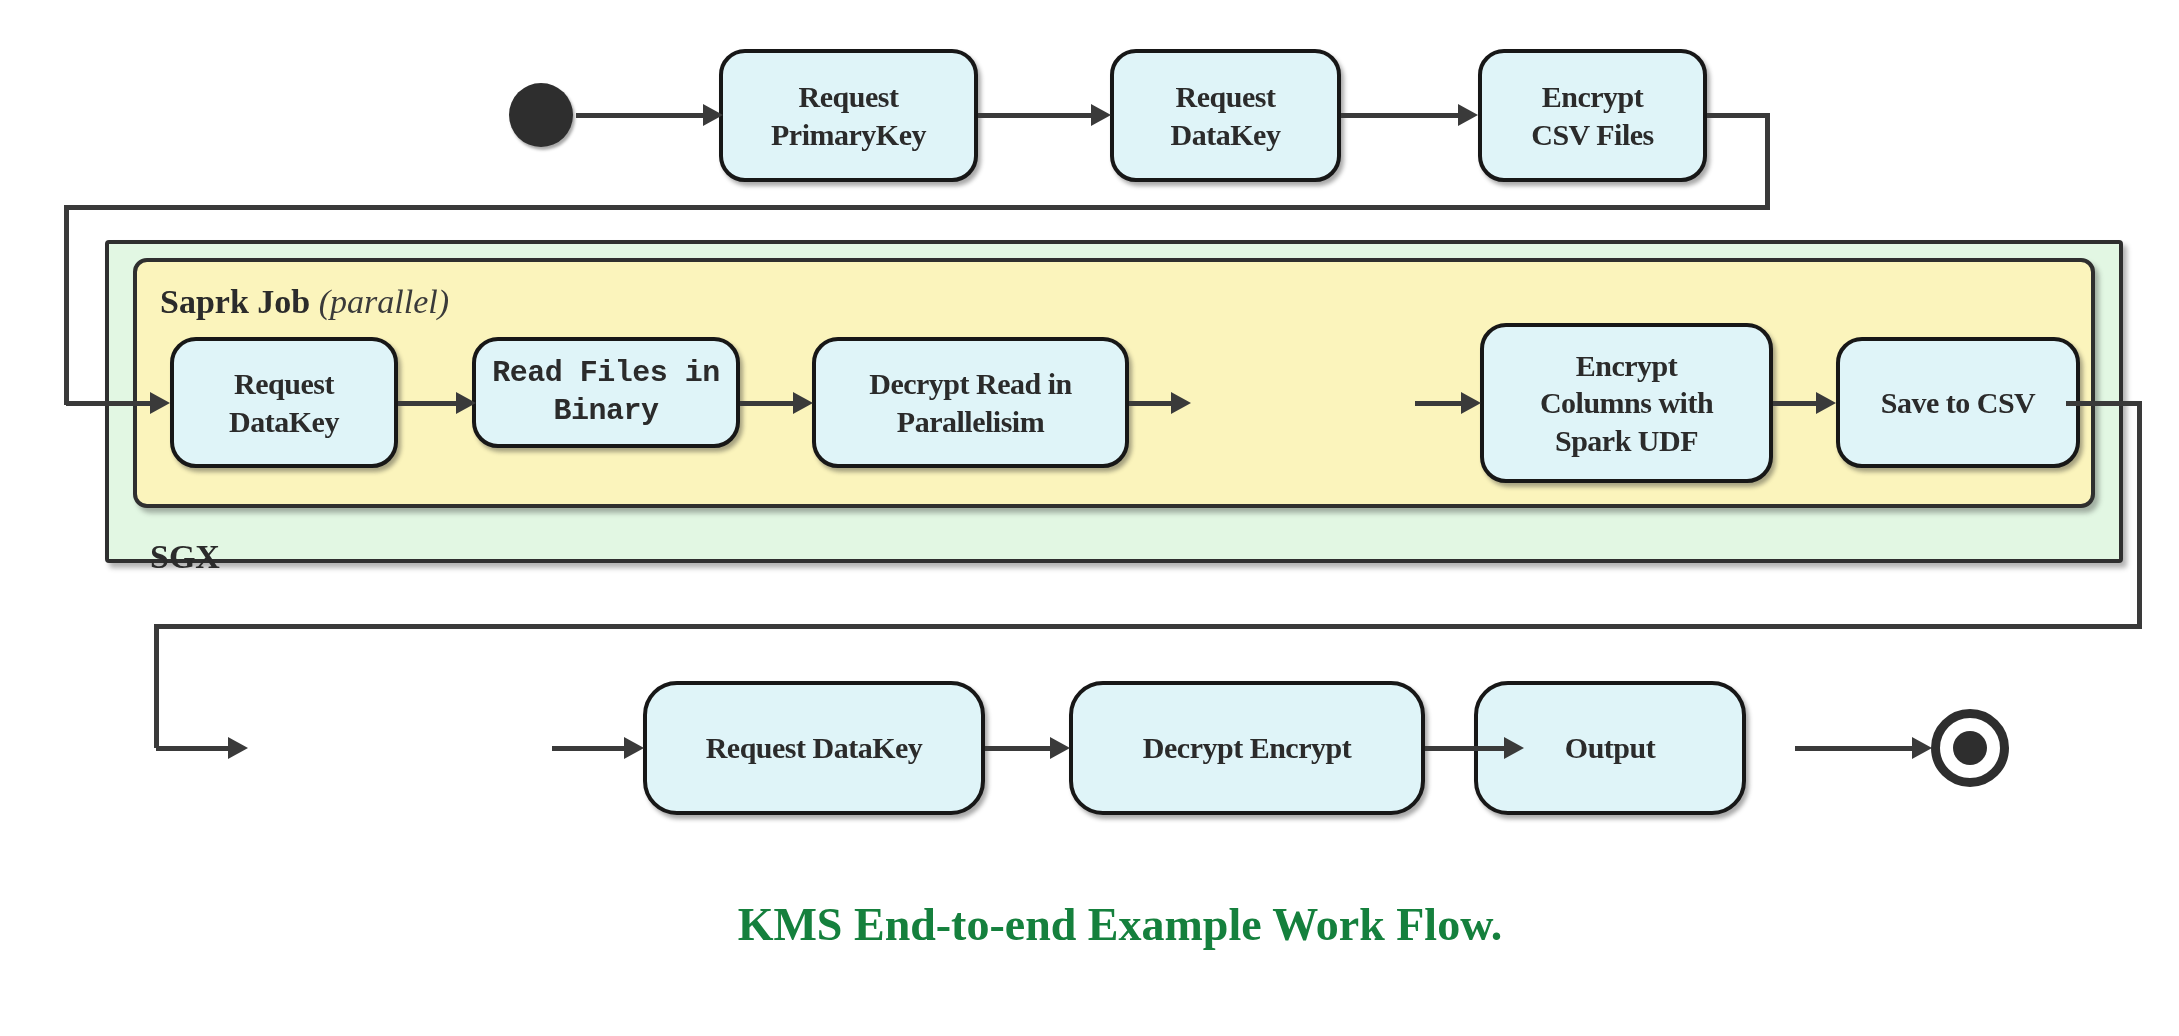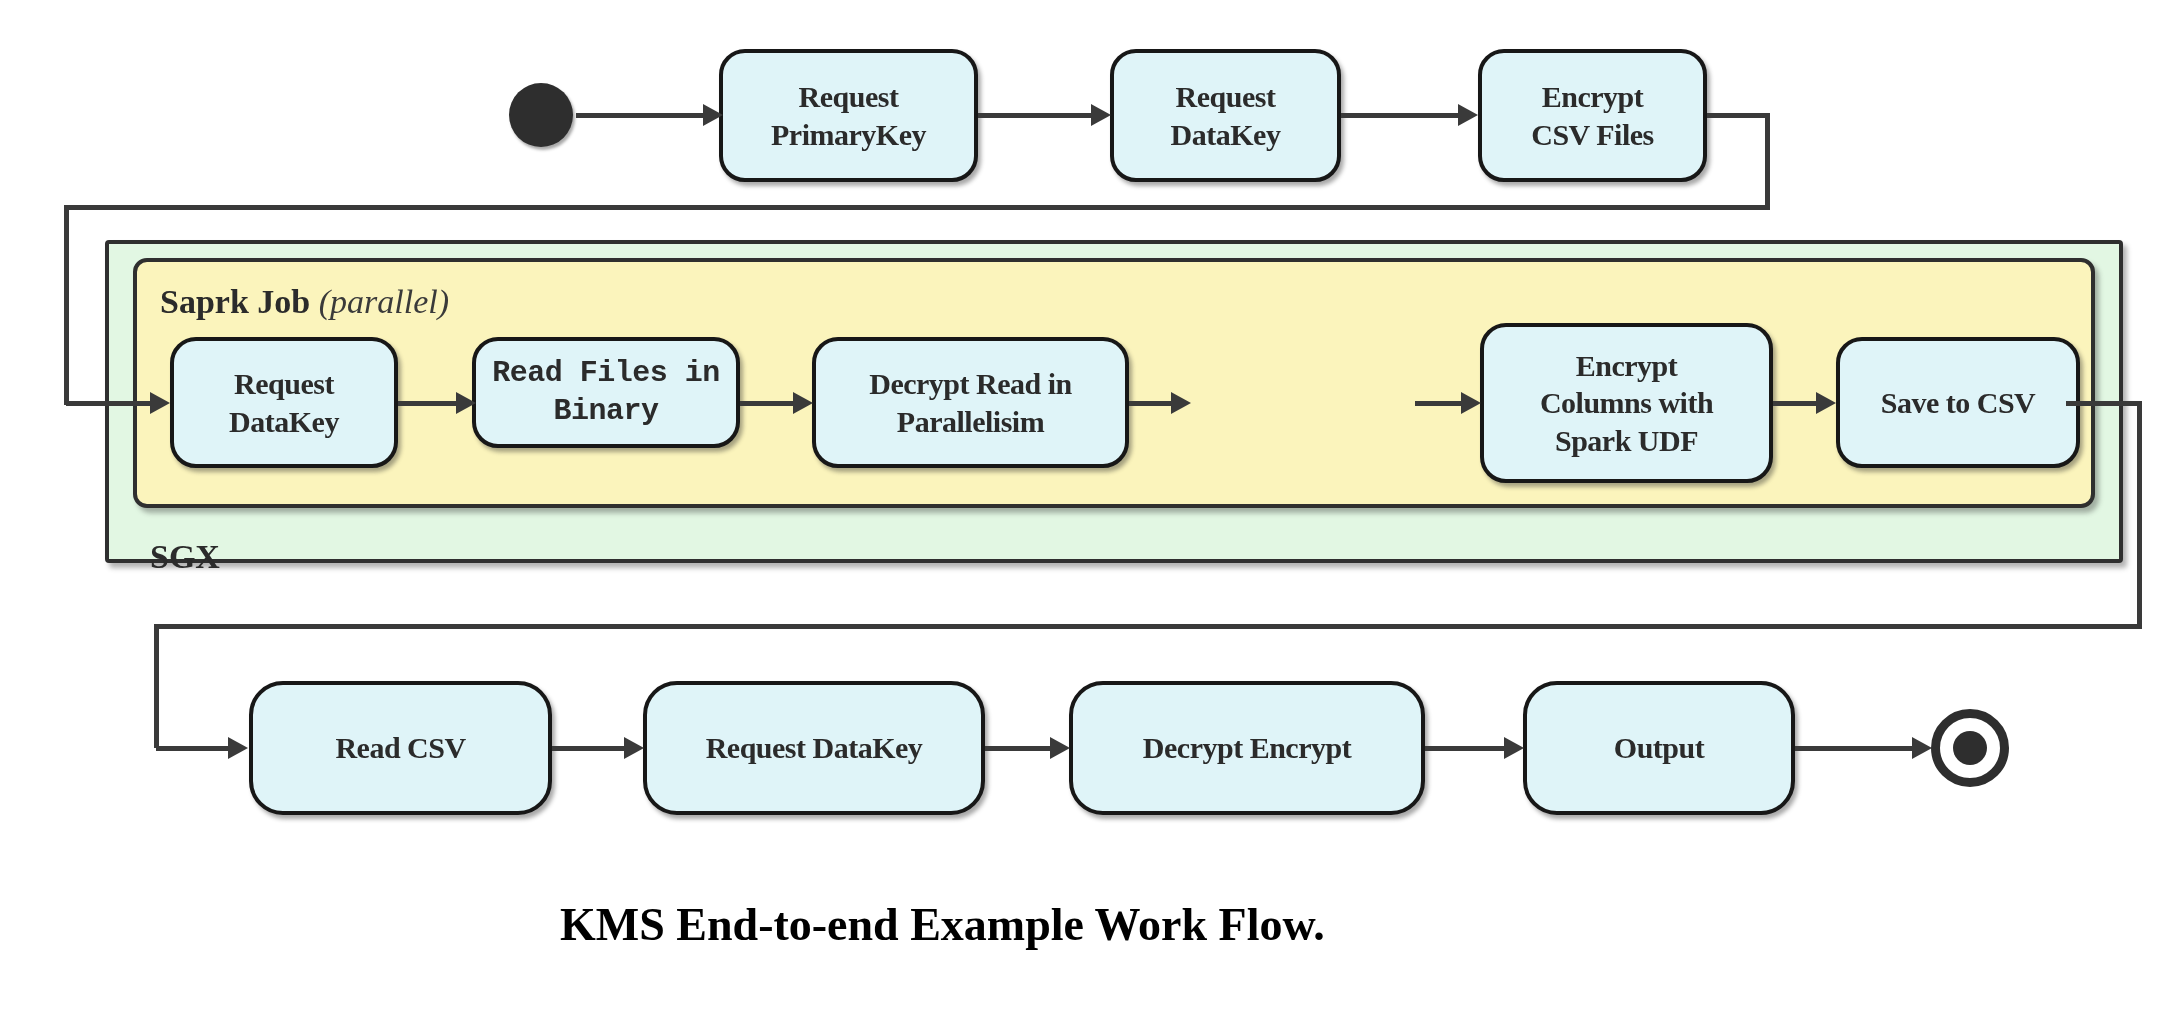--- a/index.html
+++ b/index.html
@@ -47,22 +47,22 @@
   .arr{position:absolute;width:0;height:0;z-index:7;
        border-top:11px solid transparent;border-bottom:11px solid transparent;
        border-left:20px solid var(--edge);}
   
   #start-node{position:absolute;left:509px;top:83px;width:64px;height:64px;border-radius:50%;
               background:#2e2e2e;z-index:5;box-shadow:2px 3px 3px rgba(40,40,40,.4);}
   #end-node{position:absolute;left:1931px;top:709px;width:78px;height:78px;border-radius:50%;
             border:9px solid #2e2e2e;background:#ffffff;box-sizing:border-box;z-index:5;}
   #end-node-dot{position:absolute;left:13px;top:13px;width:34px;height:34px;border-radius:50%;background:#2e2e2e;}
   
-  #caption{position:absolute;left:560px;top:898px;width:1120px;text-align:left;z-index:5;
-           font-weight:bold;font-size:46px;color:#000000;}
+  #caption{position:absolute;left:560px;top:898px;width:1120px;text-align:center;z-index:5;
+           font-weight:bold;font-size:46px;color:#15803d;}
 </style>
 </head>
 <body>
 
 <div id="stage">
 
   <div id="sgx-frame" class="container"></div>
   <div id="spark-frame" class="container"></div>
 
   <div class="frame-label" style="left:160px;top:283px;text-align:right;"><span>Saprk Job</span>&nbsp;<span class="qualifier">(parallel)</span></div>
@@ -97,30 +97,27 @@
     </div>
   <div class="act" style="left:1480px;top:323px;width:293px;height:160px;">
       <span>Encrypt
 Columns with
 Spark UDF</span>
     </div>
   <div class="act" style="left:1836px;top:337px;width:244px;height:131px;">
       <span>Save to CSV</span>
     </div>
 
-  <div class="act big" style="left:249px;top:681px;width:303px;height:134px;">
-      <span>Read CSV</span>
-    </div>
   <div class="act big" style="left:643px;top:681px;width:342px;height:134px;">
       <span>Request DataKey</span>
     </div>
   <div class="act big" style="left:1069px;top:681px;width:356px;height:134px;">
       <span>Decrypt Encrypt</span>
     </div>
-  <div class="act big" style="left:1523px;top:681px;width:272px;height:134px;">
+  <div class="act big" style="left:1474px;top:681px;width:272px;height:134px;">
       <span>Output</span>
     </div>
 
   <div id="end-node">
     <div id="end-node-dot"></div>
   </div>
 
   <div class="hl" style="left:576px;top:113px;width:127px;"></div>
   <div class="arr" style="left:703px;top:104px;"></div>
   <div class="hl" style="left:978px;top:113px;width:113px;"></div>

